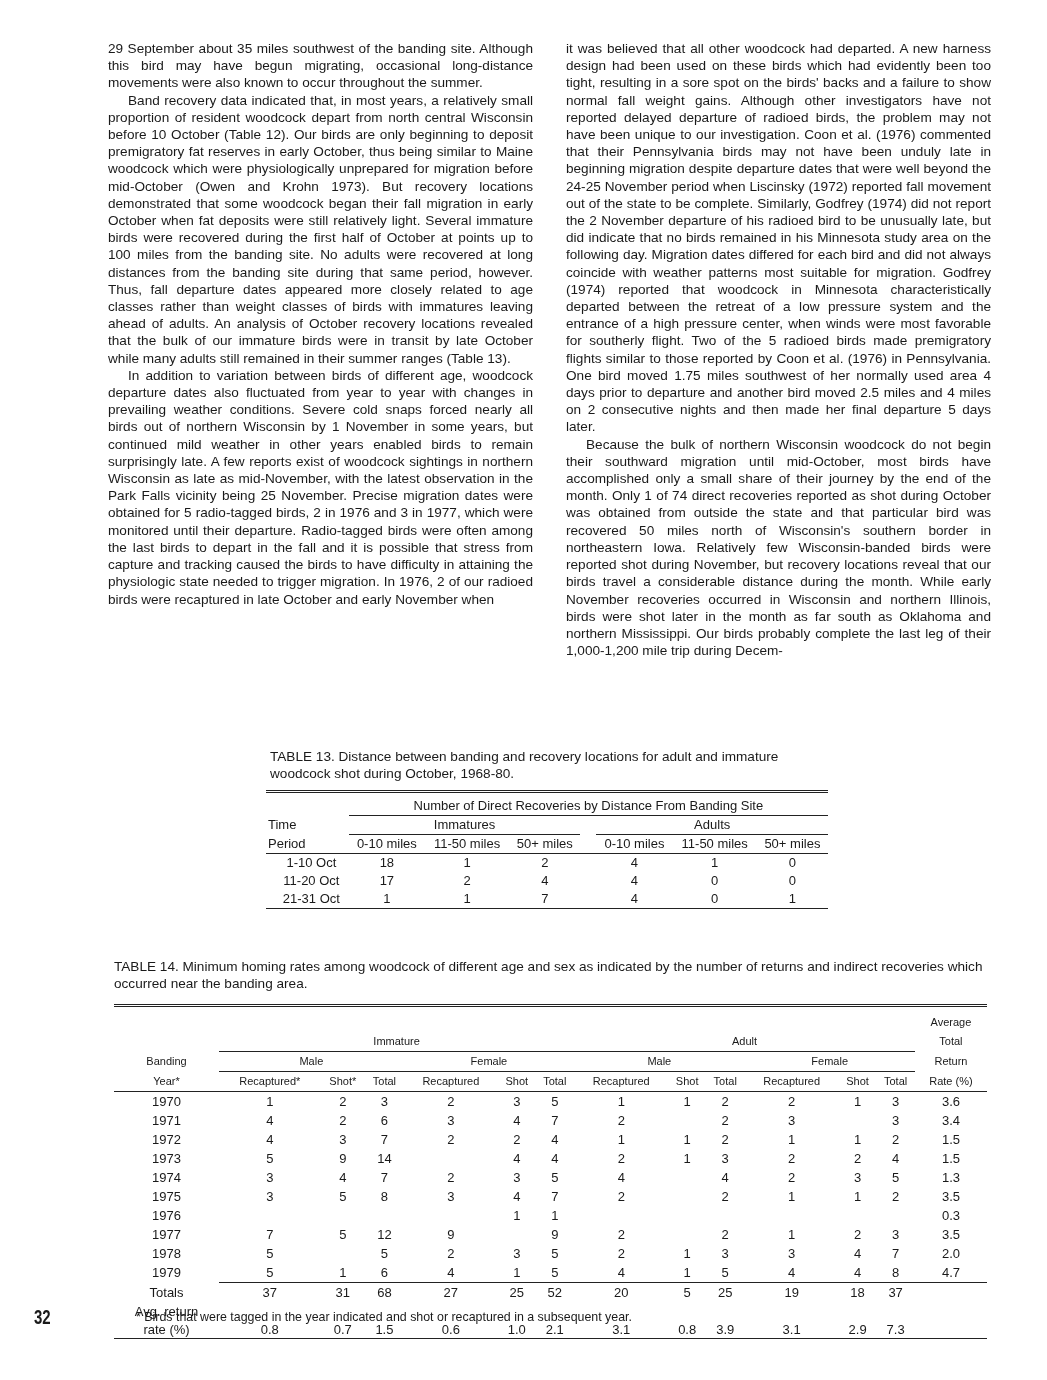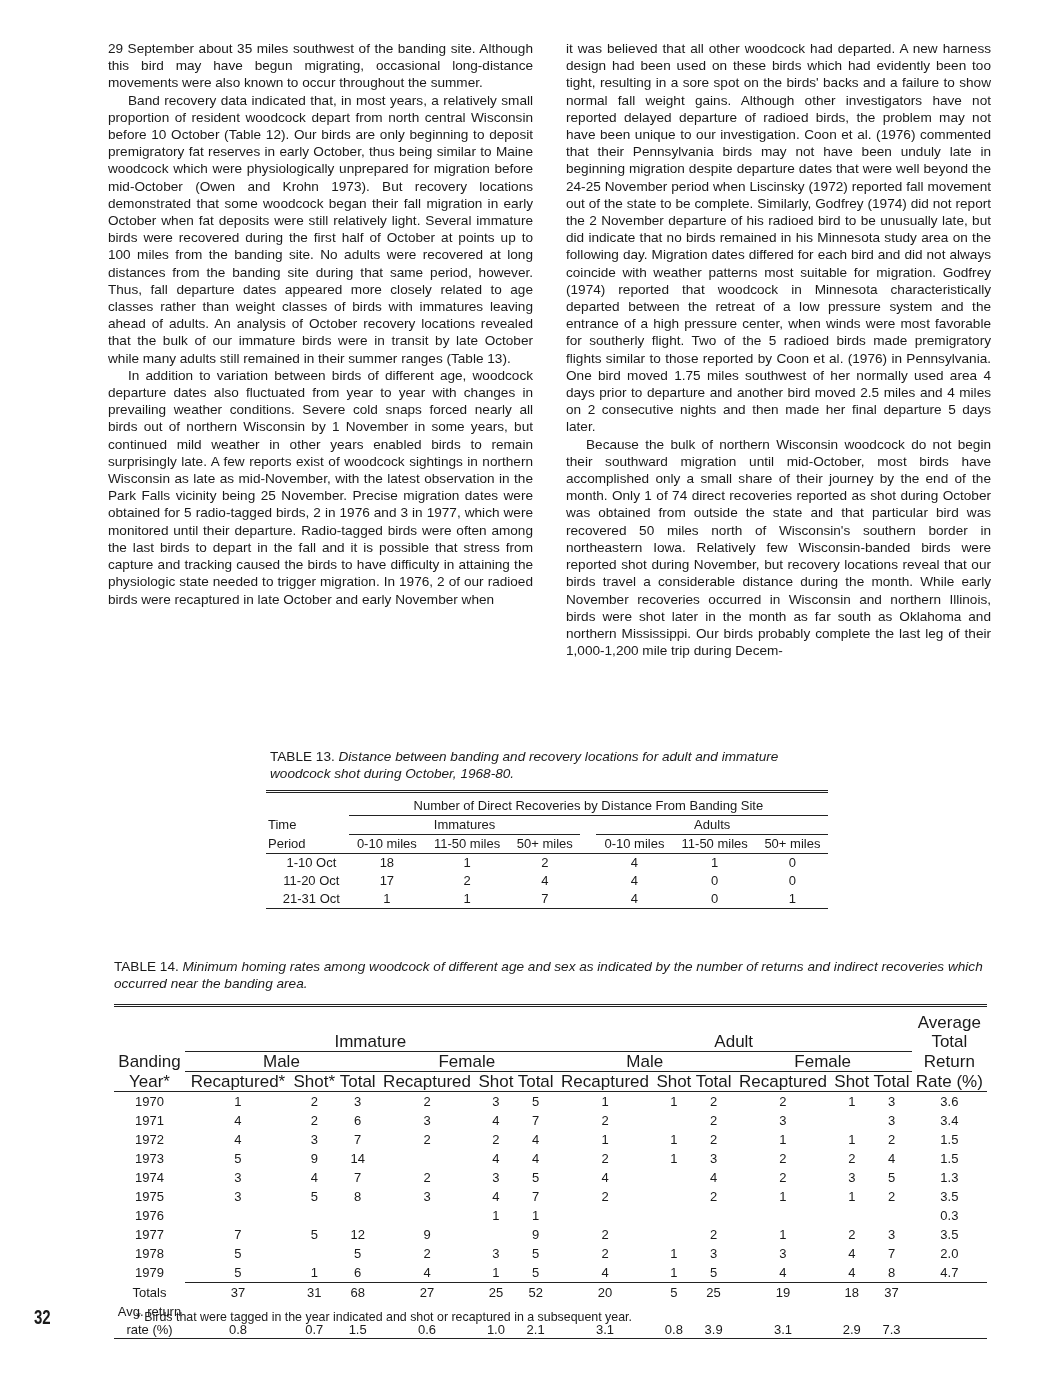--- a/index.html
+++ b/index.html
@@ -12,21 +12,21 @@
     font-size: 13.6px; line-height: 17.2px; text-align: justify;
     hyphens: manual;
   }
   .col p { margin: 0; }
   .col p.indent { text-indent: 20px; }
   #col-left { left: 108px; }
   #col-right { left: 566px; }
 
   .caption { position: absolute; font-size: 13.6px; line-height: 17px; }
   .caption .lead { font-style: normal; }
-  .caption .body { font-style: italic; }
+  .caption .body { }
 
   #t13-caption { left: 270px; top: 748px; width: 555px; }
   #t14-caption { left: 114px; top: 958px; width: 870px; }
 
   table { border-collapse: collapse; font-size: 13px; }
   td, th { padding: 0; font-weight: normal; white-space: nowrap; }
 
   
   #t13 { position: absolute; left: 266px; top: 790px; width: 562px; }
   #t13 .dbl { border-top: 3px double #222; height: 4px; }
@@ -35,21 +35,21 @@
   #t13 td.rowlbl { text-align: center; padding-left: 8px; }
   .ul { border-bottom: 1.2px solid #222; }
   .gapcell { width: 16px; }
   #t13 tr.last td { border-bottom: 1.4px solid #222; }
 
   
   #t14 { position: absolute; left: 114px; top: 1004px; width: 873px; }
   #t14 .dbl { border-top: 3px double #222; height: 6px; }
   #t14 td { text-align: center; height: 19px; line-height: 19px; font-size: 13px; }
   #t14 td.lbl { text-align: center; }
-  #t14 .hdr td { font-size: 17px; }
+  #t14 .hdr td { font-size: 11px; }
   #t14 tr.lastdata td.num { border-bottom: 1.2px solid #222; }
   #t14 tr.avg2 td { border-bottom: 1.4px solid #222; height: 16px; line-height: 14px; }
   #t14 tr.avg1 td { height: 16px; line-height: 20px; }
 
   #page-number {
     position: absolute; left: 34px; top: 1306px;
     font-size: 20px; font-weight: bold; transform: scaleX(0.75); transform-origin: left;
     font-family: "Liberation Sans Narrow", "Liberation Sans", sans-serif;
   }
   #footnote { position: absolute; left: 116px; top: 1310px; font-size: 12.4px; margin-left: 20px; }

